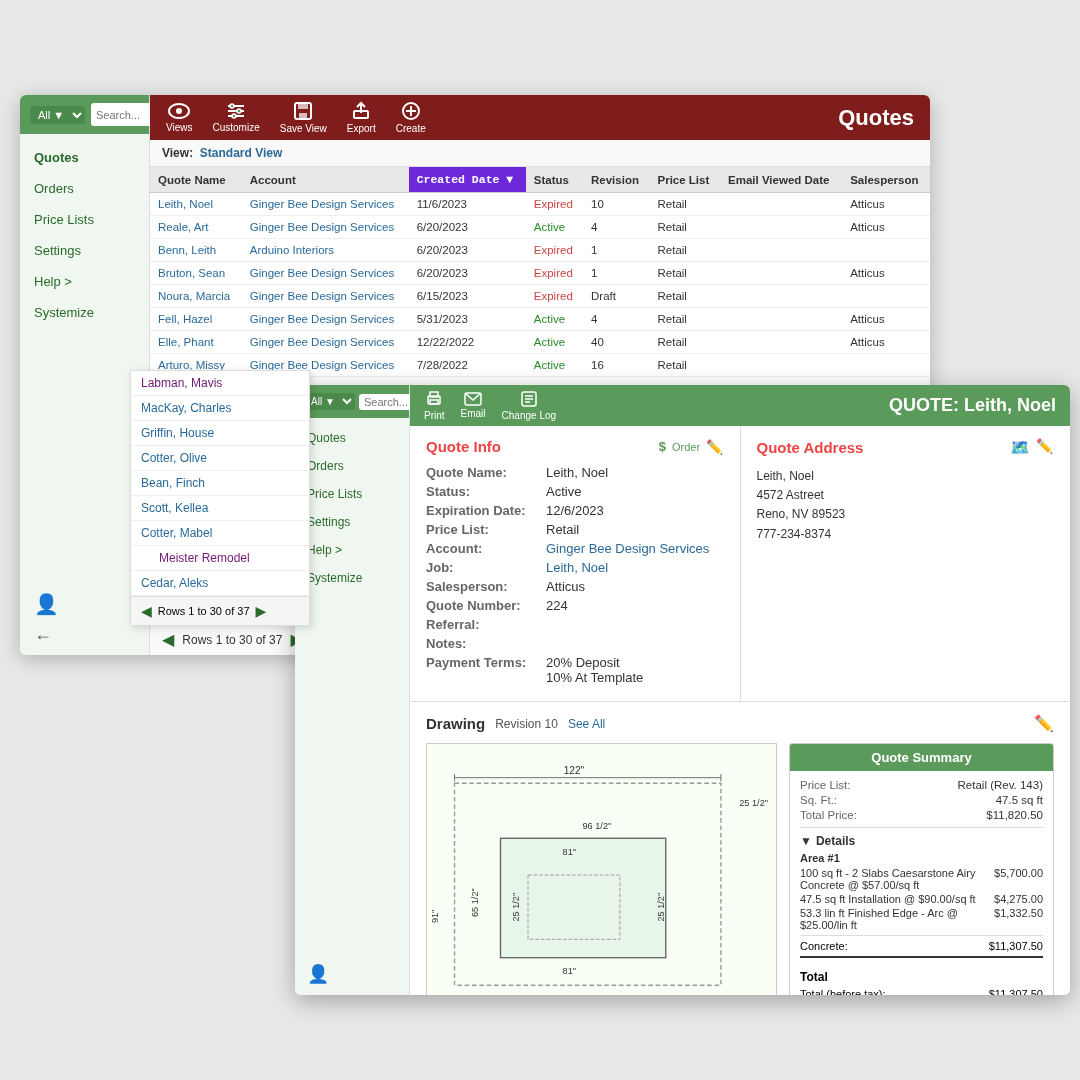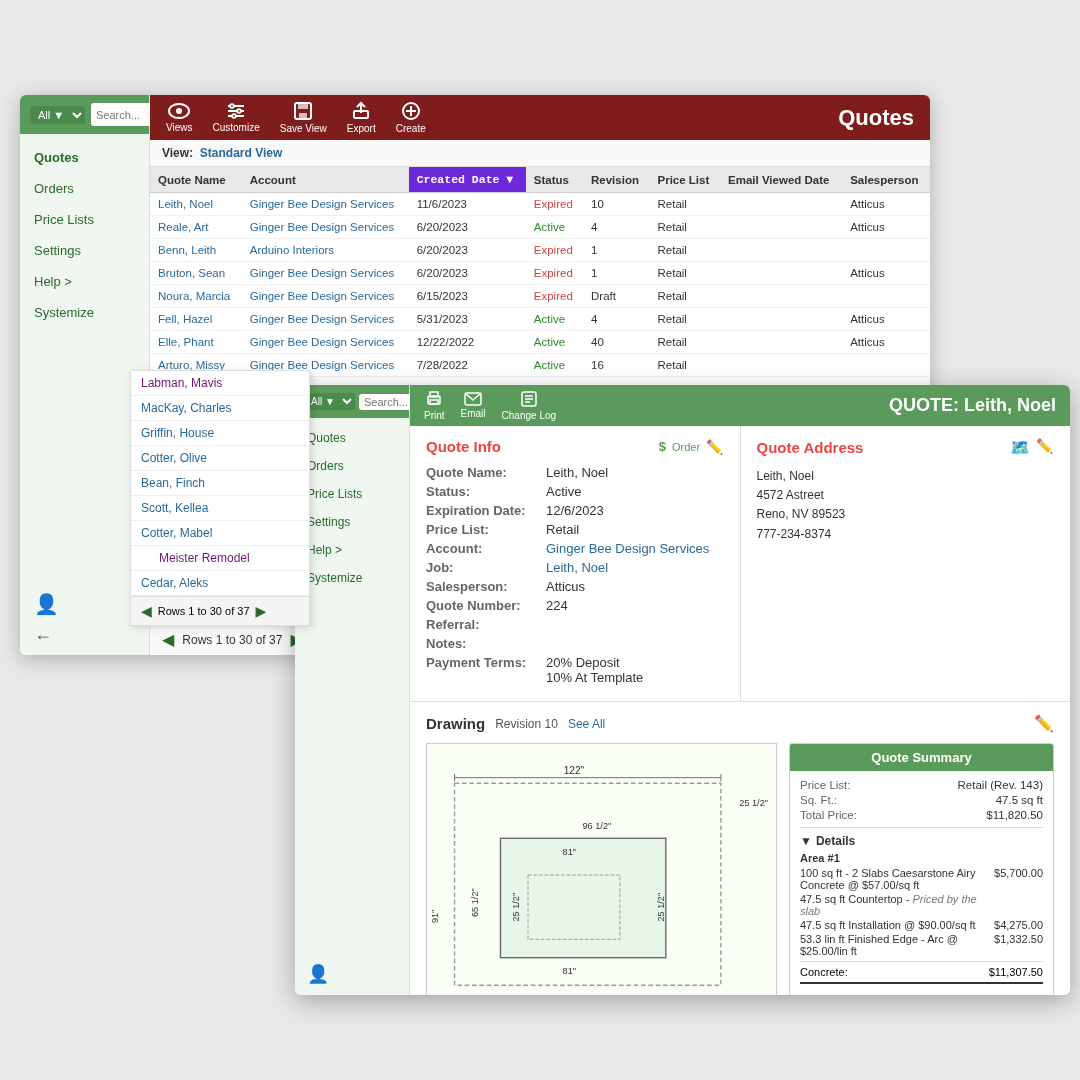--- a/index.html
+++ b/index.html
@@ -661,24 +661,20 @@
               <div class="qs-section-title">
                 <span>▼</span>
                 <span>Details</span>
               </div>
               <div class="qs-area-title">Area #1</div>
               <div class="qs-item">
                 <span class="qs-item-label">100 sq ft - 2 Slabs Caesarstone Airy Concrete @ $57.00/sq ft</span>
                 <span class="qs-item-value">$5,700.00</span>
               </div>
               <div class="qs-item">
-                <span class="qs-item-label">47.5 sq ft Countertop - <em>Priced by the slab</em></span>
-                <span class="qs-item-value"></span>
-              </div>
-              <div class="qs-item">
                 <span class="qs-item-label">47.5 sq ft Installation @ $90.00/sq ft</span>
                 <span class="qs-item-value">$4,275.00</span>
               </div>
               <div class="qs-item">
                 <span class="qs-item-label">53.3 lin ft Finished Edge - Arc @ $25.00/lin ft</span>
                 <span class="qs-item-value">$1,332.50</span>
               </div>
               <div class="qs-subtotal">
                 <span>Concrete:</span>
                 <span>$11,307.50</span>

